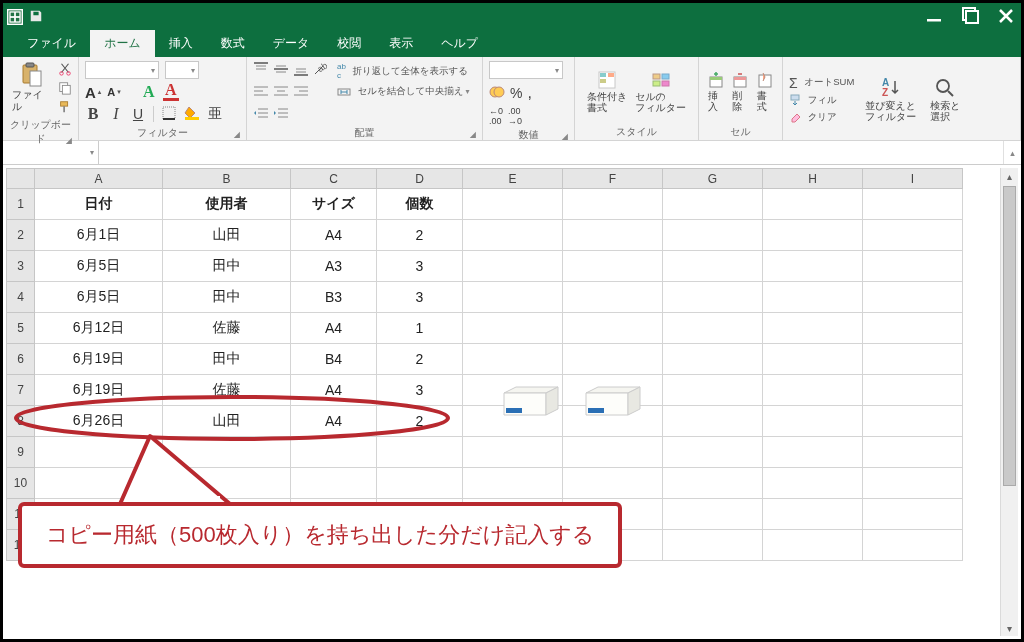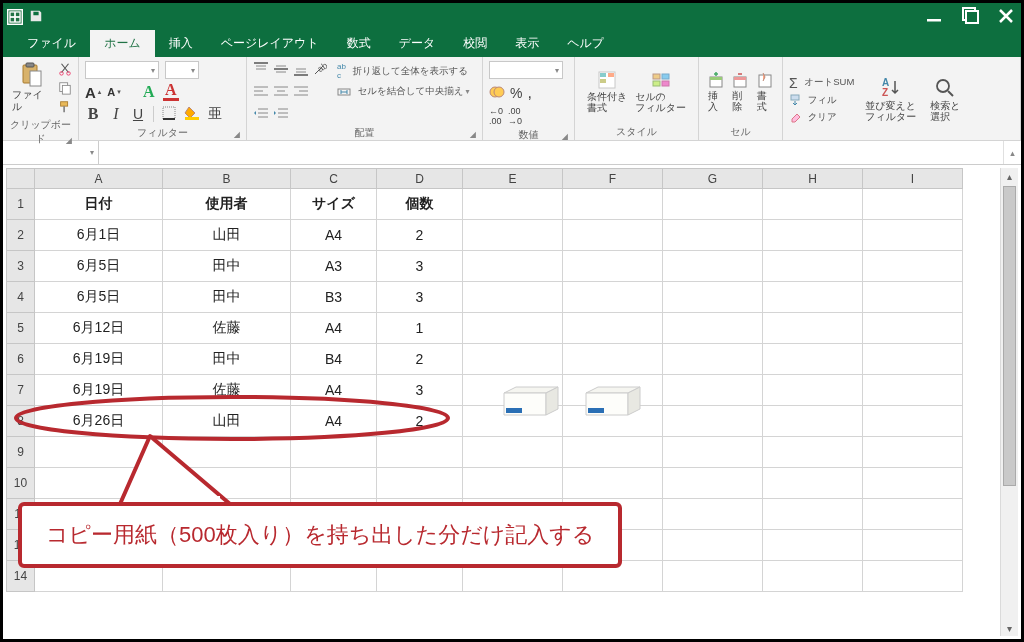--- a/index.html
+++ b/index.html
@@ -99,21 +99,20 @@
     <span class="win-btn"><svg width="18" height="18" viewBox="0 0 18 18">
           <path stroke="#fff" stroke-width="2.5" d="M3 3l12 12M15 3L3 15"></path>
         </svg></span>
   </div>
 </div>
 
 <div class="tabs">
   <div class="tab">ファイル</div>
   <div class="tab active">ホーム</div>
   <div class="tab">挿入</div>
-  <div class="tab">ページレイアウト</div>
   <div class="tab">数式</div>
   <div class="tab">データ</div>
   <div class="tab">校閲</div>
   <div class="tab">表示</div>
   <div class="tab">ヘルプ</div>
 </div>
 
 <div class="ribbon">
   <div class="group" style="width:76px">
     <div class="group-body">
@@ -546,32 +545,20 @@
             <td class="cA"></td>
             <td class="cB"></td>
             <td class="cC"></td>
             <td class="cD"></td>
             <td class="cE"></td>
             <td class="cF"></td>
             <td class="cG"></td>
             <td class="cH"></td>
             <td class="cI"></td>
           </tr>
-          <tr>
-            <th class="rh">14</th>
-            <td class="cA"></td>
-            <td class="cB"></td>
-            <td class="cC"></td>
-            <td class="cD"></td>
-            <td class="cE"></td>
-            <td class="cF"></td>
-            <td class="cG"></td>
-            <td class="cH"></td>
-            <td class="cI"></td>
-          </tr>
         </tbody>
       </table>
 
     <div class="paper-box" style="left:490px;top:215px">
       <svg viewBox="0 0 70 40">
           <polygon points="8,10 50,10 62,4 20,4" fill="#f5f5f0" stroke="#ccc"></polygon>
           <polygon points="8,10 50,10 50,32 8,32" fill="#fdfdfa" stroke="#ccc"></polygon>
           <polygon points="50,10 62,4 62,26 50,32" fill="#e8e8e2" stroke="#ccc"></polygon>
           <rect x="10" y="25" width="16" height="5" fill="#2a6fb5"></rect>
         </svg>

